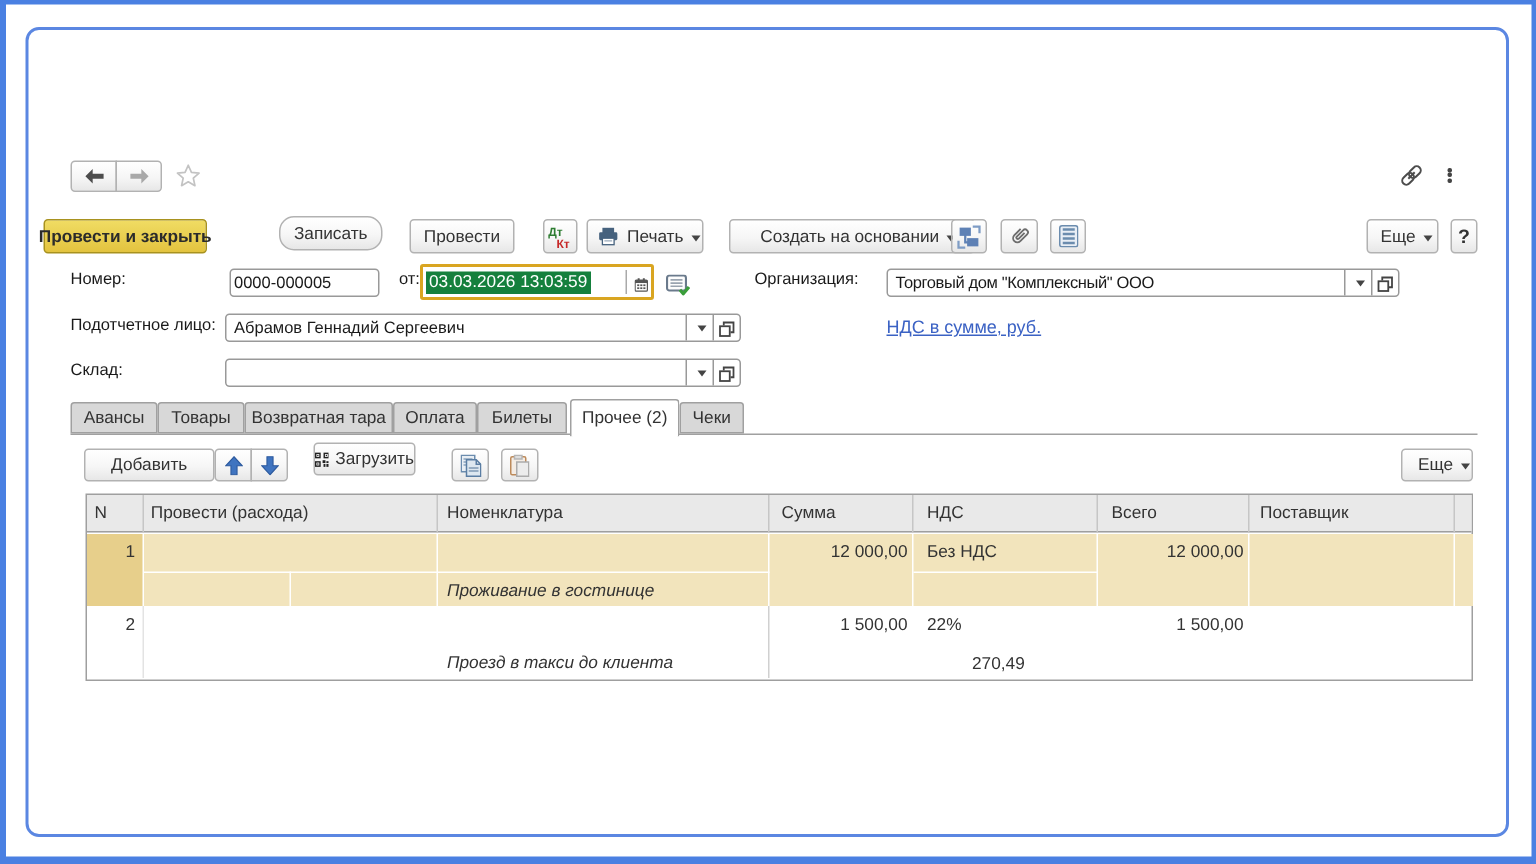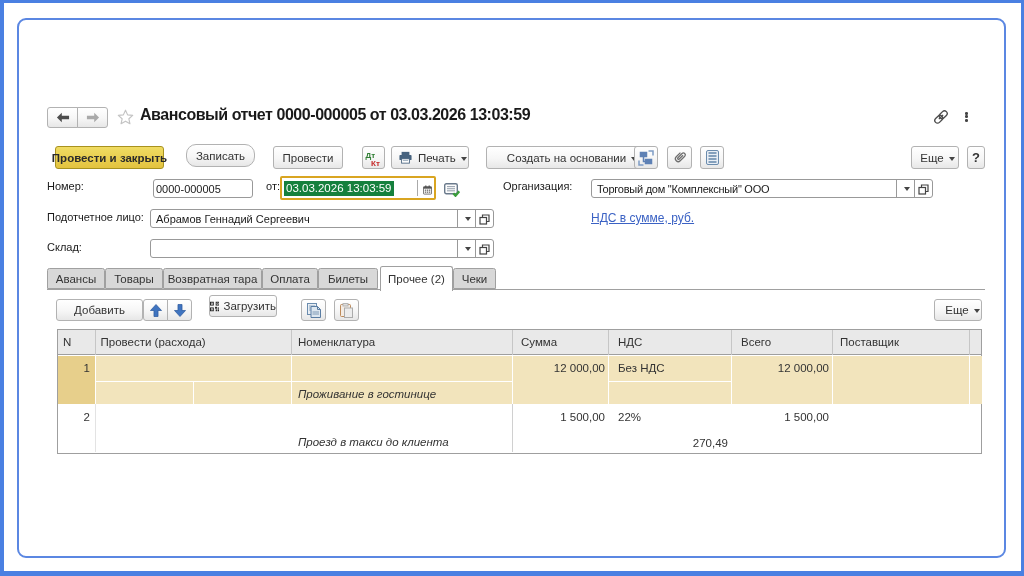--- a/index.html
+++ b/index.html
@@ -33,35 +33,34 @@
       </svg>
   </div>
   <div class="btn" style="left:77px; top:107px; width:31px; height:21px; border-radius:0 3px 3px 0;">
     <svg width="14" height="11" viewBox="0 0 15 11">
         <path d="M8.8 0.3 L14 5.5 L8.8 10.7 L8.8 7.3 L1 7.3 L1 3.7 L8.8 3.7 Z" fill="#a9a9a9"></path>
       </svg>
   </div>
   <svg class="abs" style="left:117px; top:109px;" width="17" height="16" viewBox="0 0 19 18">
     <path d="M9.5 1.3 L11.9 6.6 L17.6 7.2 L13.3 11.0 L14.5 16.6 L9.5 13.7 L4.5 16.6 L5.7 11.0 L1.4 7.2 L7.1 6.6 Z" fill="none" stroke="#c3c3c3" stroke-width="1.3" stroke-linejoin="round"></path>
   </svg>
-  <div class="abs" style="left:140px; top:106px; font-size:16px; letter-spacing:-0.45px; font-weight:bold; color:#1a1a1a; white-space:nowrap;">Авансовый отчет 0000-000005 от 03.03.2026 13:03:59</div>
   <svg class="abs" style="left:933px; top:109px;" width="16" height="16" viewBox="0 0 16 16">
     <g transform="rotate(-45 8 8)" fill="none" stroke="#4d4d4d" stroke-width="1.35">
       <rect x="0.4" y="5.3" width="8.8" height="5.4" rx="2.7"></rect>
       <rect x="6.8" y="5.3" width="8.8" height="5.4" rx="2.7"></rect>
       <line x1="5" y1="8" x2="11" y2="8"></line>
     </g>
   </svg>
   <div class="abs" style="left:965px; top:112px;">
     <div style="width:2.6px;height:2.6px;border-radius:50%;background:#444;margin-bottom:0.9px;"></div>
     <div style="width:2.6px;height:2.6px;border-radius:50%;background:#444;margin-bottom:0.9px;"></div>
     <div style="width:2.6px;height:2.6px;border-radius:50%;background:#444;"></div>
   </div>
 
-  <div class="btn" style="left:55px; top:146px; width:109px; background:linear-gradient(#f0dc63,#e3c33f); border:1px solid #a8921f; font-weight:bold; color:#2b2b2b;">Провести и закрыть</div>
+  <div class="btn" style="left:29px; top:146px; width:109px; background:linear-gradient(#f0dc63,#e3c33f); border:1px solid #a8921f; font-weight:bold; color:#2b2b2b;">Провести и закрыть</div>
   <div class="btn" style="left:186px; top:144px; width:69px;border-radius:10px;">Записать</div>
   <div class="btn" style="left:273px; top:146px; width:70px;">Провести</div>
   <div class="btn" style="left:362px; top:146px; width:23px;">
     <svg width="17" height="16" viewBox="0 0 17 16" style="opacity:0.999;">
       <text x="0.5" y="7.5" font-family="Liberation Sans" font-size="8" font-weight="bold" fill="#2e7d32">Дт</text>
       <text x="6" y="15.5" font-family="Liberation Sans" font-size="8" font-weight="bold" fill="#c62828">Кт</text>
     </svg>
   </div>
   <div class="btn" style="left:391px; top:146px; width:78px; justify-content:flex-start; padding-left:7px;">
     <svg width="13" height="13" viewBox="0 0 15 14" style="margin-right:6px;">
@@ -269,15 +268,15 @@
     <div class="cell" style="left:682px; top:32px; width:89px; text-align:right;">12 000,00</div>
     <div class="cell it" style="left:240px; top:58px;">Проживание в гостинице</div>
 
     <div class="abs" style="left:454px; top:74px; width:1px; height:48px; background:#d0d0d0;"></div>
     <div class="abs" style="left:36.5px; top:74px; width:1px; height:48px; background:#e3e3e3;"></div>
     <div class="cell" style="left:2px; top:81px; width:30px; text-align:right;">2</div>
     <div class="cell" style="left:457px; top:81px; width:90px; text-align:right;">1 500,00</div>
     <div class="cell" style="left:560px; top:81px;">22%</div>
     <div class="cell" style="left:682px; top:81px; width:89px; text-align:right;">1 500,00</div>
     <div class="cell it" style="left:240px; top:106px;">Проезд в такси до клиента</div>
-    <div class="cell" style="left:590px; top:107px; width:80px; text-align:right;">270,49</div>
+    <div class="cell" style="left:590px; top:107px; width:80px; ">270,49</div>
   </div>
 </div>
 
 </body></html>

